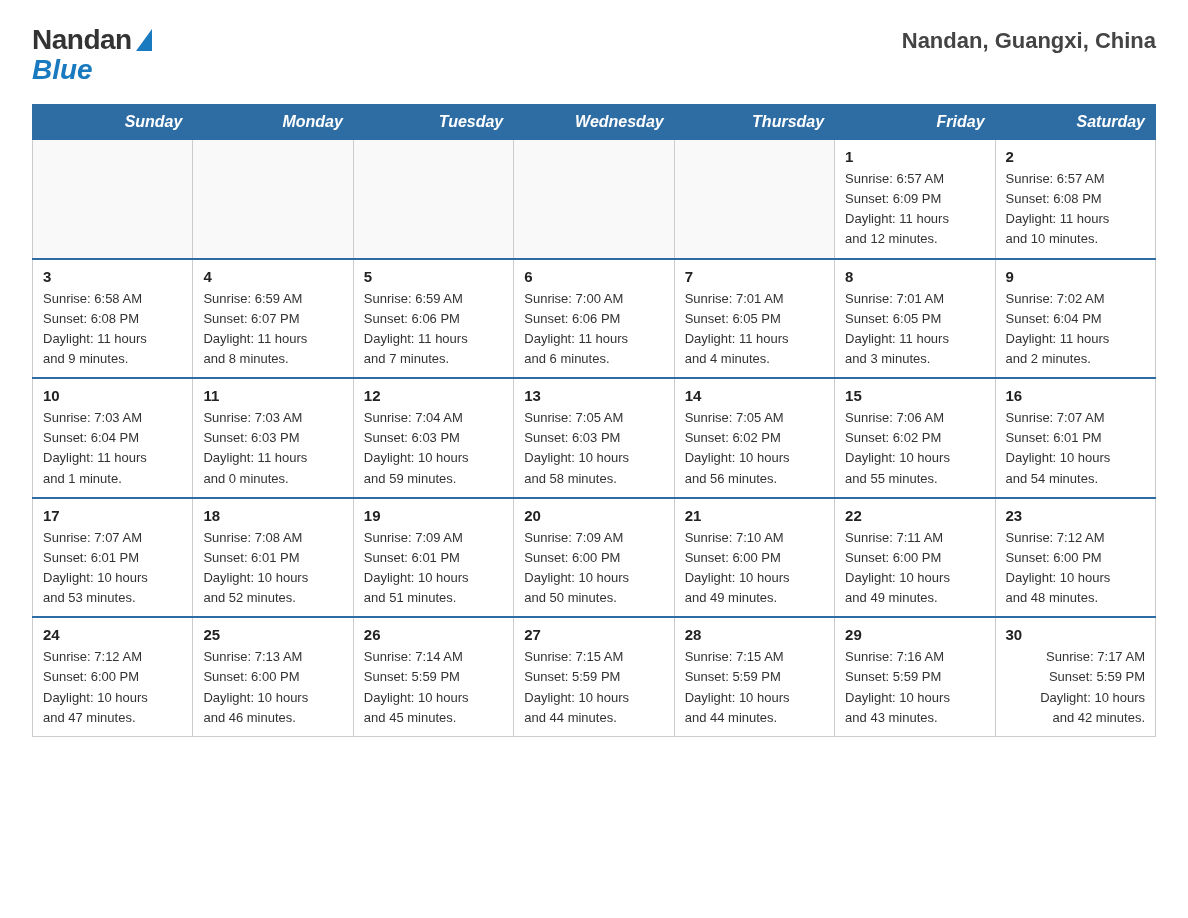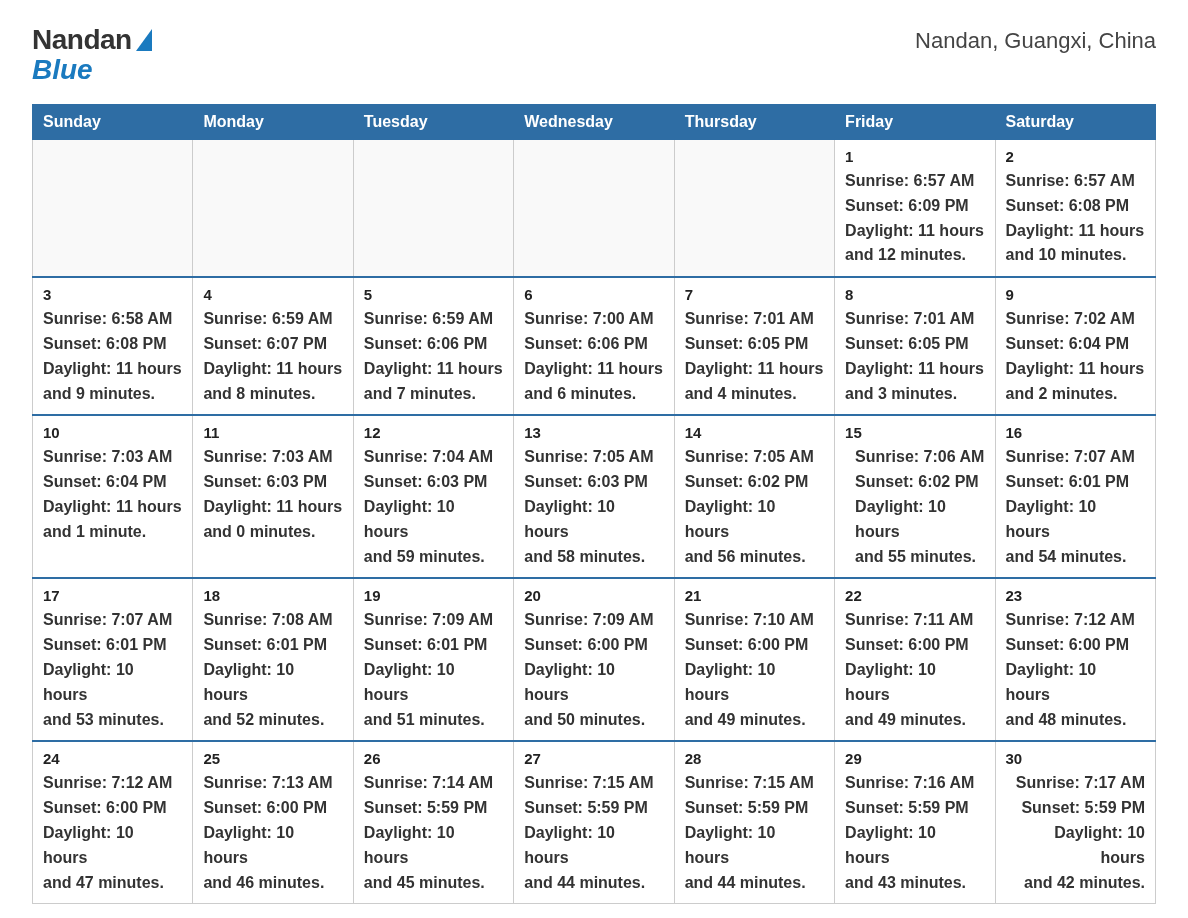--- a/index.html
+++ b/index.html
@@ -52,36 +52,37 @@
     }
     .month-title {
       font-size: 48px;
       font-weight: 300;
       color: #222;
       line-height: 1.1;
     }
     .location {
       font-size: 22px;
       color: #444;
-      font-weight: normal;
+      font-weight: bold;
       margin-top: 4px;
     }
     table {
       width: 100%;
       border-collapse: collapse;
       table-layout: fixed;
     }
     thead tr th {
       background-color: #2e6da4;
       color: #fff;
       font-size: 16px;
       font-weight: 600;
       padding: 8px 10px;
-      text-align: left;
+      text-align: right;
       border: 1px solid #2e6da4;
+      font-style: italic;
     }
     tbody tr {
       border-bottom: 2px solid #2e6da4;
     }
     tbody tr td {
       vertical-align: top;
       padding: 8px 10px;
       border-left: 1px solid #ccc;
       border-right: 1px solid #ccc;
       font-size: 13px;
@@ -96,24 +97,23 @@
       border-right: 1px solid #ccc;
     }
     .day-number {
       font-size: 15px;
       font-weight: bold;
       color: #222;
       display: block;
       margin-bottom: 4px;
     }
     .day-info {
-      font-size: 16px;
+      font-size: 13px;
       color: #333;
       line-height: 1.55;
-      font-weight: bold;
     }
     .empty-cell {
       background: #f9f9f9;
     }
     tbody tr:last-child {
       border-bottom: 1px solid #ccc;
     }
   </style>
 </head>
 <body>
@@ -249,21 +249,21 @@
         </td>
         <td>
           <span class="day-number">14</span>
           <div class="day-info" style="white-space: pre-line;">Sunrise: 7:05 AM
 Sunset: 6:02 PM
 Daylight: 10 hours
 and 56 minutes.</div>
         </td>
         <td>
           <span class="day-number">15</span>
-          <div class="day-info" style="white-space: pre-line; margin-left: 10px;">Sunrise: 7:06 AM
+          <div class="day-info" style="white-space: pre-line;">Sunrise: 7:06 AM
 Sunset: 6:02 PM
 Daylight: 10 hours
 and 55 minutes.</div>
         </td>
         <td>
           <span class="day-number">16</span>
           <div class="day-info" style="white-space: pre-line;">Sunrise: 7:07 AM
 Sunset: 6:01 PM
 Daylight: 10 hours
 and 54 minutes.</div>

